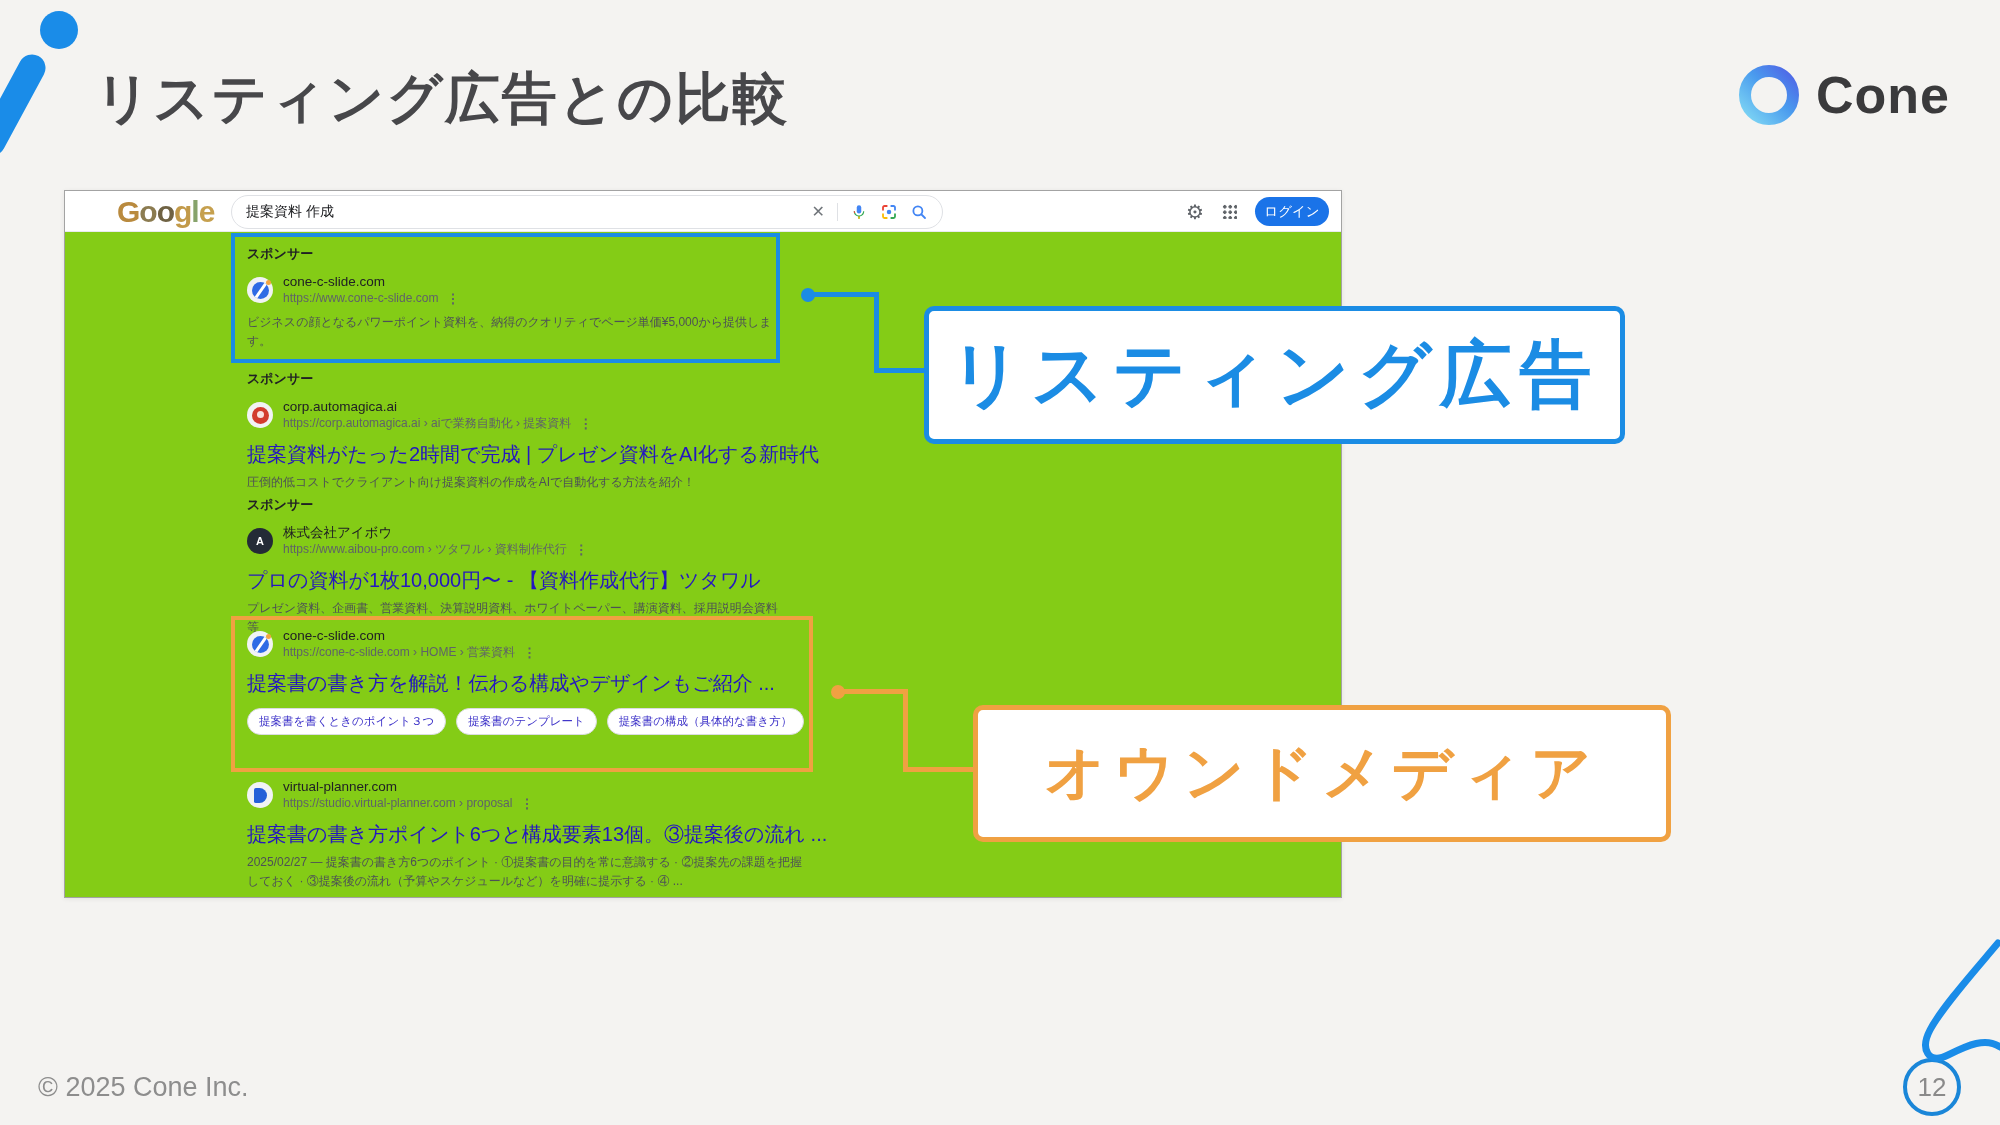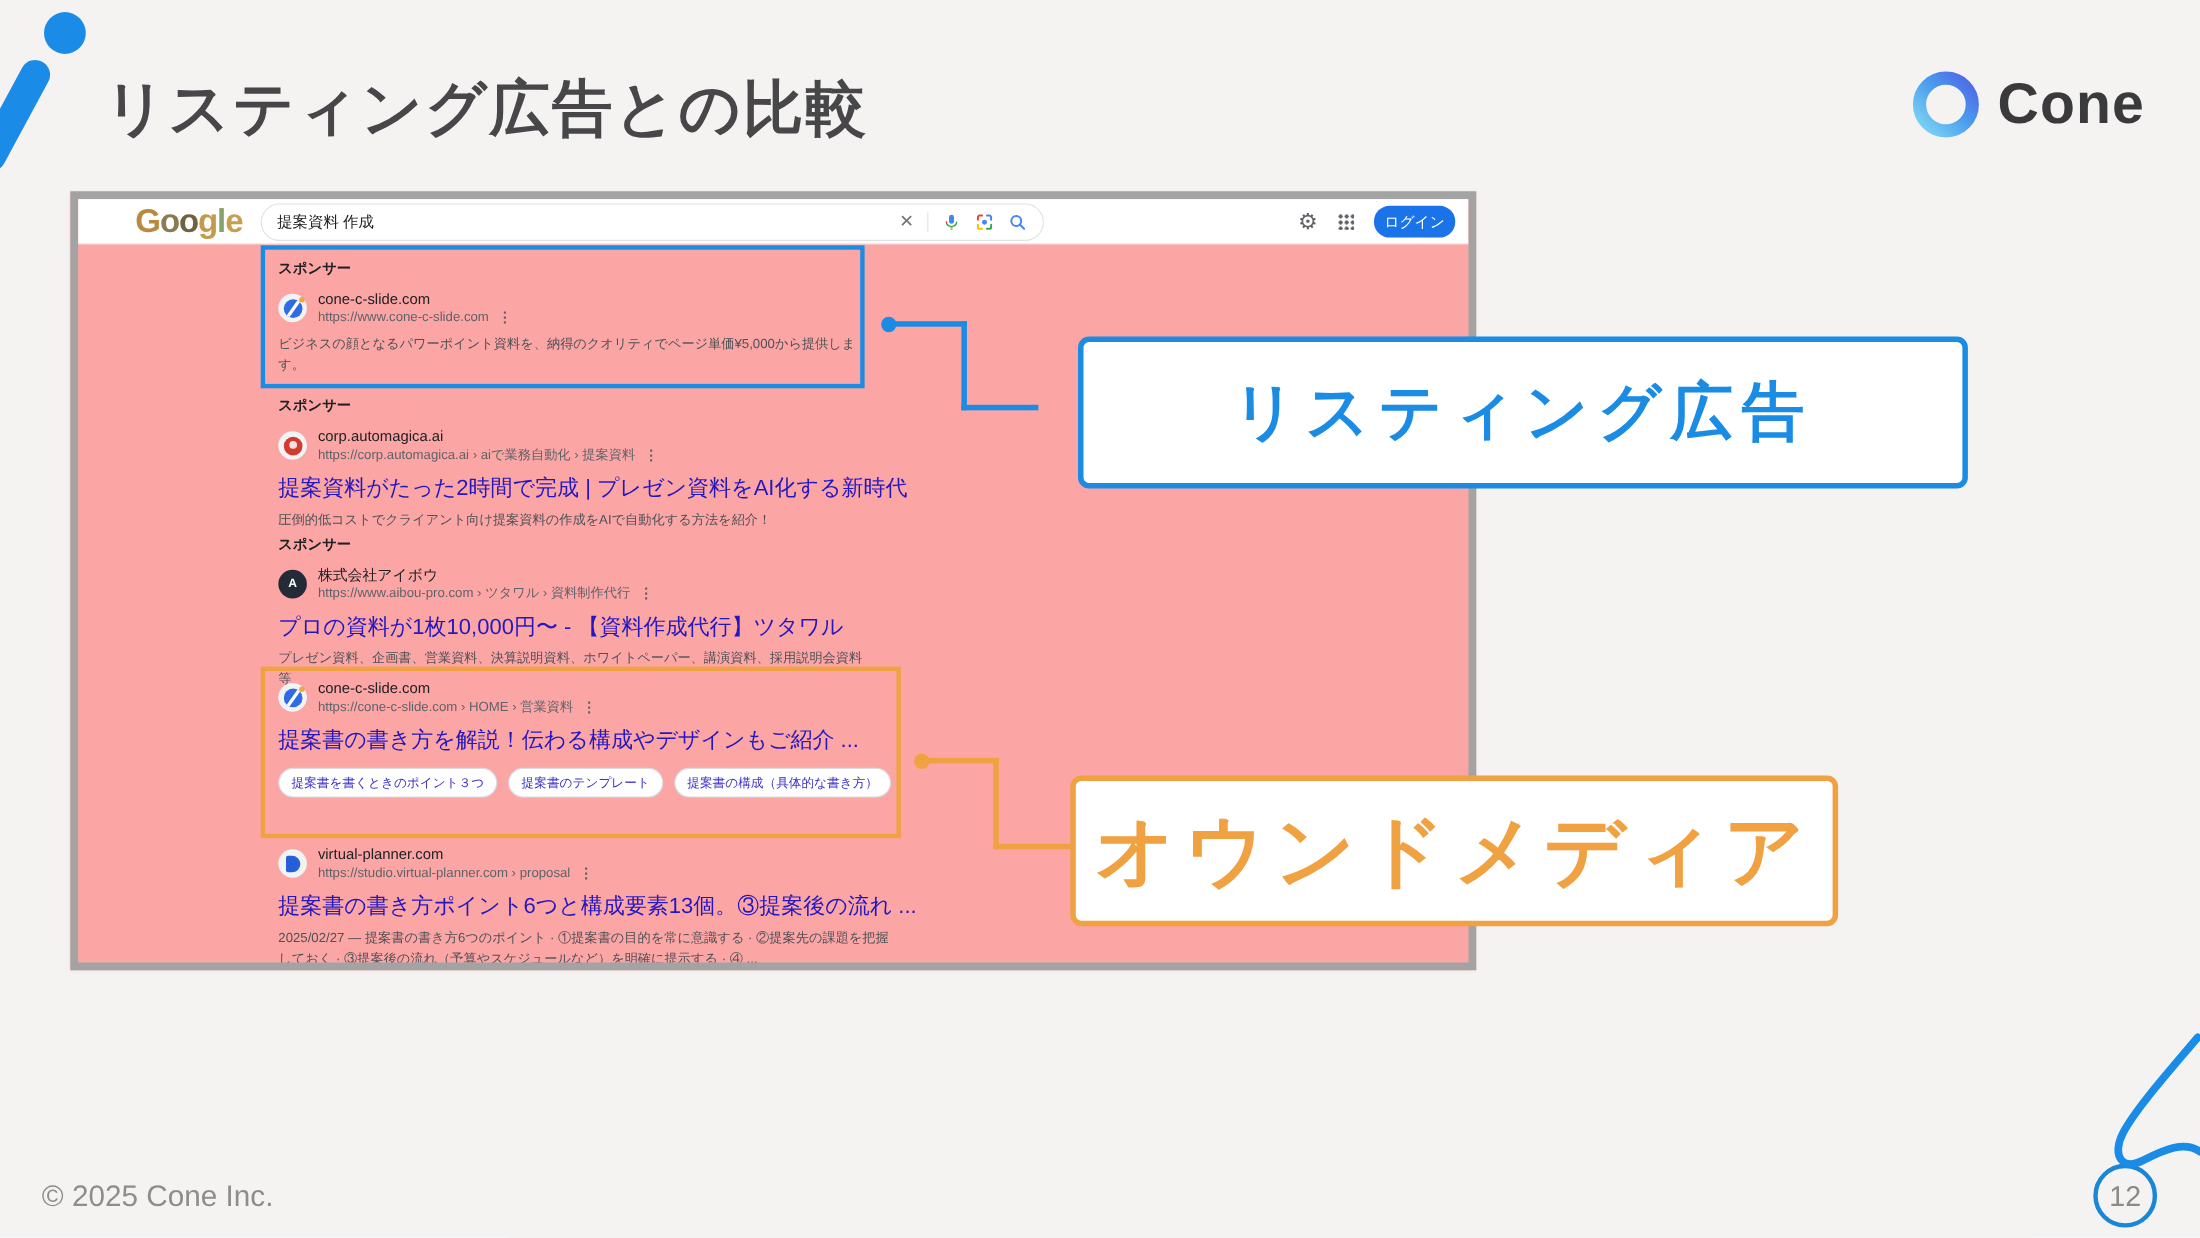--- a/index.html
+++ b/index.html
@@ -13,22 +13,22 @@
 
   
   .slide-title { position:absolute; left:95px; top:62px; font-size:55px; font-weight:800;
                  color:#47474a; letter-spacing:2px; white-space:nowrap; }
 
   
   .brand { position:absolute; left:1738px; top:64px; display:flex; align-items:center; gap:16px; }
   .brand-name { font-size:52px; font-weight:700; color:#3a3a3c; letter-spacing:1px; }
 
   
-  .shot { position:absolute; left:64px; top:174px; width:1278px; height:708px; background:#fca5a5;
-          border:7px solid #a3a3a3; box-shadow:0 1px 5px rgba(0,0,0,.07); overflow:hidden; }
+  .shot { position:absolute; left:64px; top:190px; width:1278px; height:708px; background:#84cc16;
+          border:1px solid #a3a3a3; box-shadow:0 1px 5px rgba(0,0,0,.07); overflow:hidden; }
   .shot-header { position:absolute; left:0; top:0; width:100%; height:41px; border-bottom:1px solid #e8eaed; background:#fff; }
   .g-logo { position:absolute; left:52px; top:4px; font-size:30px; font-weight:700; letter-spacing:-1px; }
   .gl1{color:#b98a3e}.gl2{color:#8b7b50}.gl3{color:#6f6243}.gl4{color:#c29a4a}.gl5{color:#87a36b}.gl6{color:#c6a04e}
 
   .search-pill { position:absolute; left:166px; top:4px; width:712px; height:33px;
                  border:1px solid #dfe1e5; border-radius:17px; background:#fff;
                  display:flex; align-items:center; padding:16px 14px; gap:12px; }
   .query { font-size:14px; color:#202124; white-space:nowrap; }
   .pill-spacer { flex:1; }
   .icon-close { font-size:16px; color:#70757a; line-height:1; cursor:pointer; }
@@ -86,24 +86,24 @@
   .b-h1 { left:808px; top:292px; width:71px; height:5px; background:#1b8ce4; }
   .b-v  { left:874px; top:292px; width:5px; height:81px; background:#1b8ce4; }
   .b-h2 { left:874px; top:368px; width:70px; height:5px; background:#1b8ce4; }
   .dot-orange { left:831px; top:685px; width:14px; height:14px; border-radius:50%; background:#f0a142; }
   .o-h1 { left:838px; top:689px; width:70px; height:5px; background:#f0a142; }
   .o-v  { left:903px; top:689px; width:83px; height:5px; width:5px; height:83px; background:#f0a142; }
   .o-h2 { left:903px; top:767px; width:70px; height:5px; background:#f0a142; }
 
   .callout { position:absolute; background:#fff; border-radius:10px; display:flex;
              align-items:center; justify-content:center; font-weight:800; letter-spacing:8px; }
-  .callout-blue   { left:980px; top:306px; width:809px; height:138px; border:5px solid #1b8ce4;
-                    color:#1b8ce4; font-size:57px; }
+  .callout-blue   { left:924px; top:306px; width:701px; height:138px; border:5px solid #1b8ce4;
+                    color:#1b8ce4; font-size:72px; }
   .callout-orange { left:973px; top:705px; width:698px; height:137px; border:5px solid #f0a142;
-                    color:#f0a142; font-size:72px; }
+                    color:#f0a142; font-size:60px; }
 
   
   .footer-text { position:absolute; left:38px; top:1072px; font-size:27px; color:#8d8d8d; }
   .page-badge { position:absolute; left:1903px; top:1058px; width:58px; height:58px; border-radius:50%;
                 border:4px solid #1a86d8; display:flex; align-items:center; justify-content:center;
                 font-size:26px; color:#8a8a8a; }
 </style>
 </head>
 <body>
 

